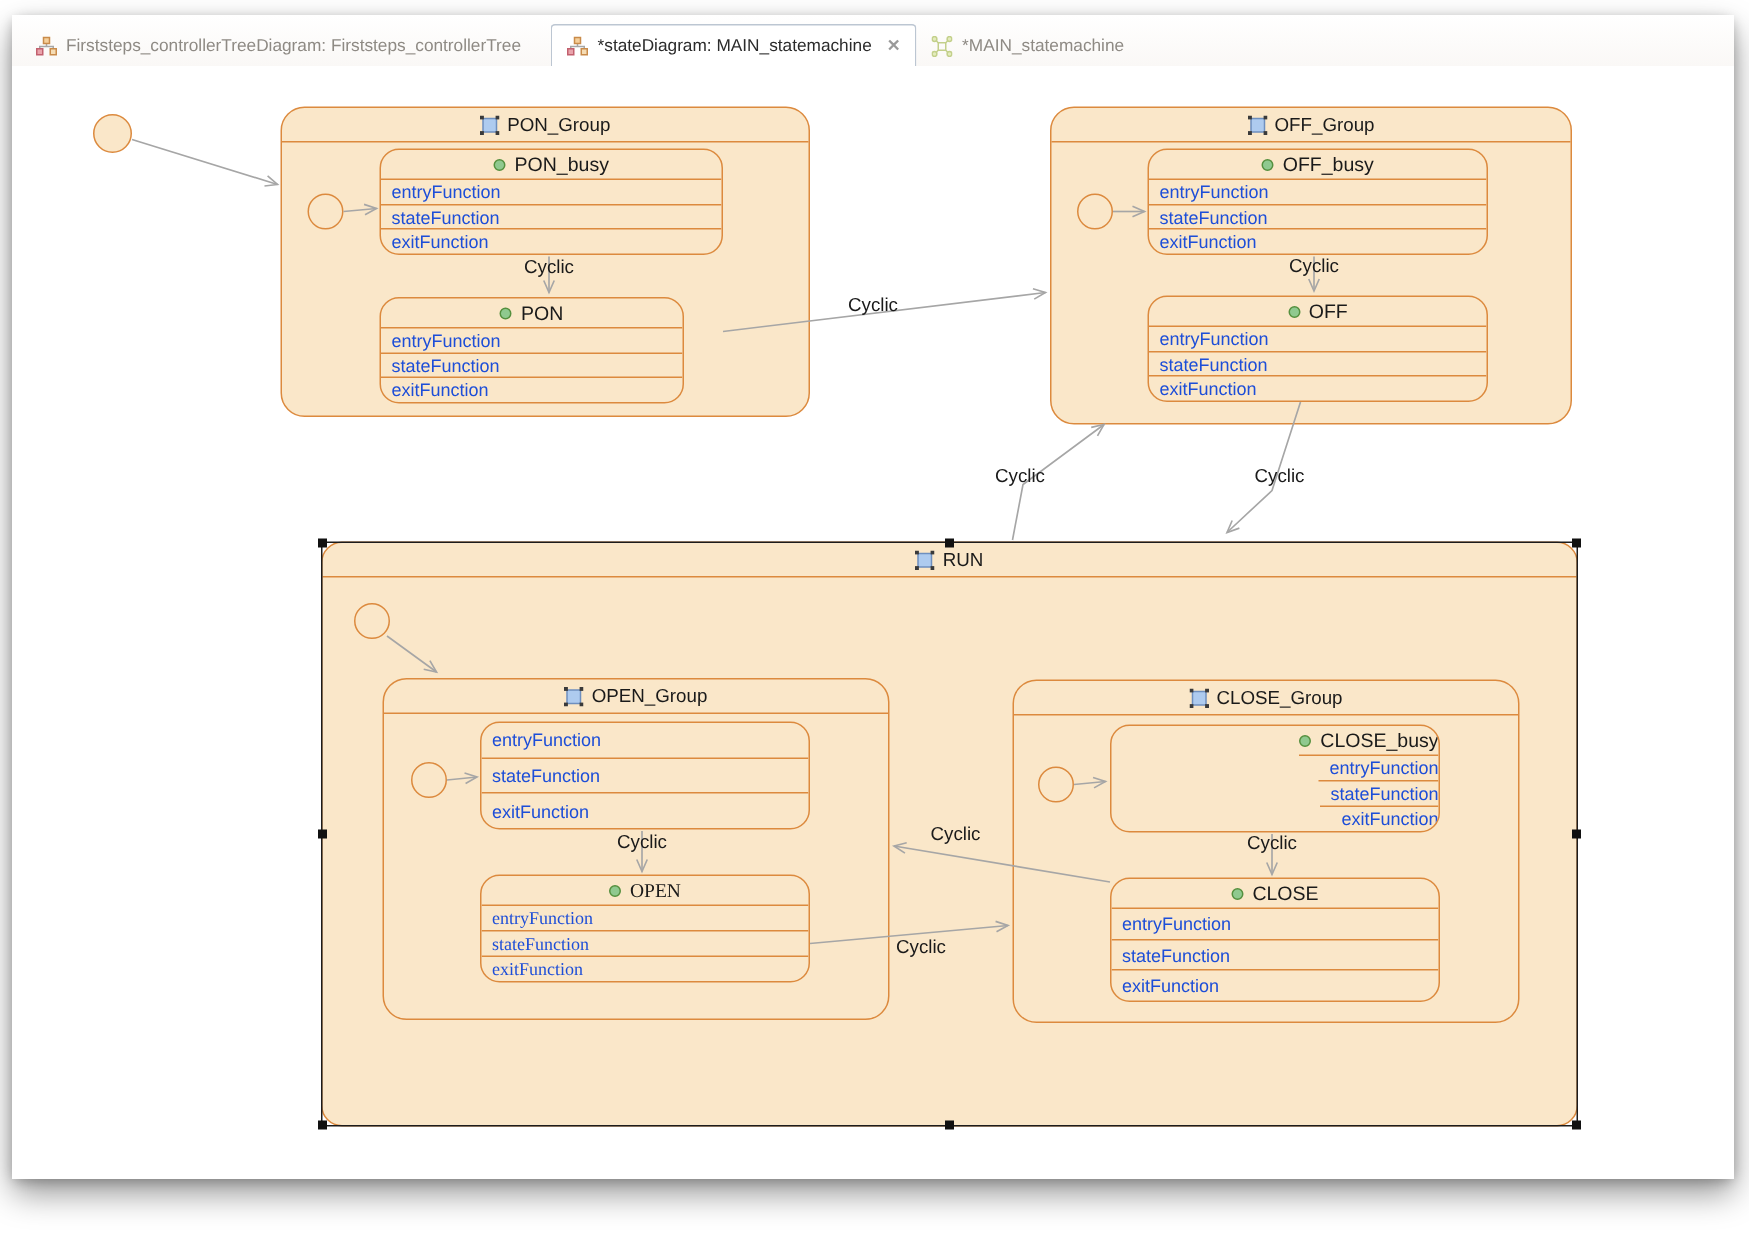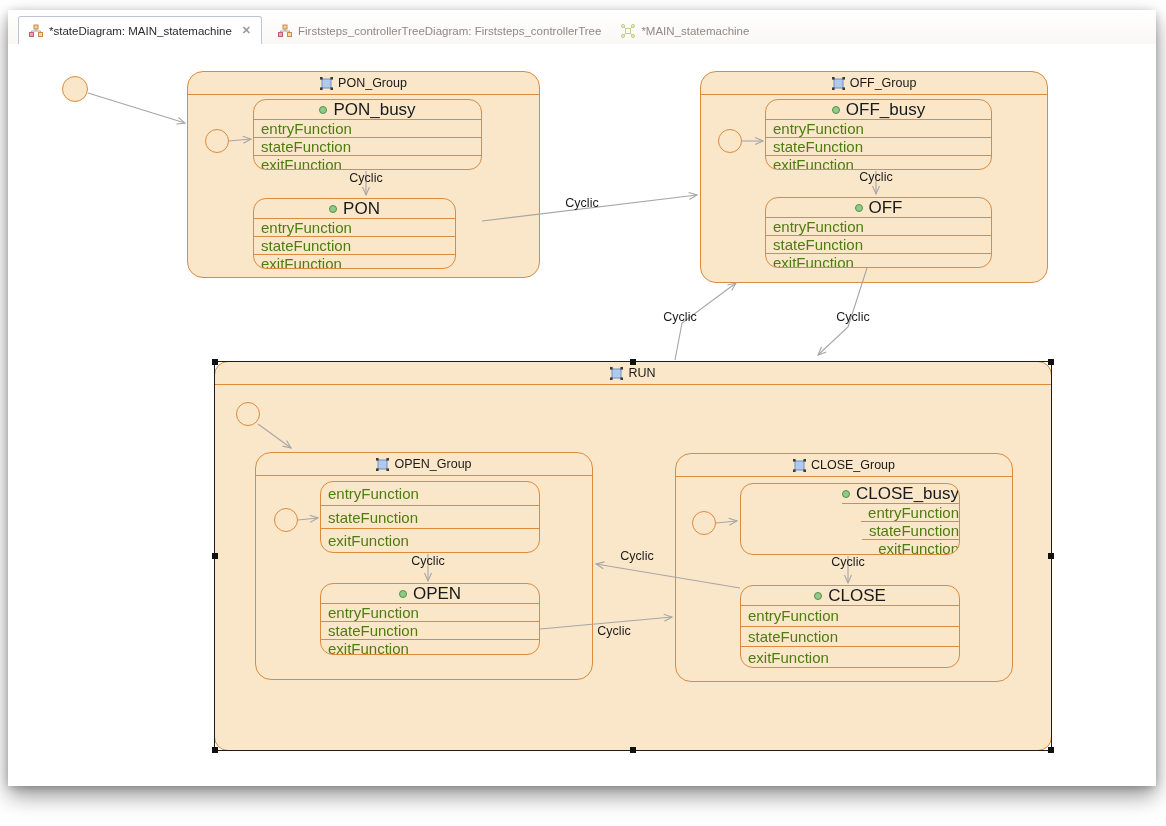--- a/index.html
+++ b/index.html
@@ -17,63 +17,63 @@
   .tab .close{font-size:11px;color:#9a9a9a;margin-left:4px;font-weight:bold;}
   .ticon{display:inline-flex;width:14px;height:14px;}
   
   .canvas{position:absolute;left:0;top:34px;width:1148px;height:742px;background:#ffffff;overflow:hidden;}
   .group{position:absolute;background:#fae7c9;border:1.4px solid #dc8a3e;border-radius:16px;box-sizing:border-box;}
   .group-header{height:22px;border-bottom:1px solid #dc8a3e;display:flex;align-items:center;
                 justify-content:center;gap:5px;font-size:12.5px;color:#1a1a1a;}
   .state{position:absolute;background:#fae7c9;border:1.4px solid #dc8a3e;border-radius:13px;
          box-sizing:border-box;display:flex;flex-direction:column;overflow:hidden;}
   .state-title{height:19px;min-height:19px;border-bottom:1px solid #dc8a3e;display:flex;align-items:center;
-               justify-content:center;gap:6px;font-size:17px;color:#1a1a1a;}
-  .fn{flex:1;display:flex;align-items:center;font-size:15px;color:#4d7c0f;padding-left:7px;
+               justify-content:center;gap:6px;font-size:13px;color:#1a1a1a;}
+  .fn{flex:1;display:flex;align-items:center;font-size:12px;color:#1d4ed8;padding-left:7px;
       border-bottom:1px solid #dc8a3e;}
   .fn.last{border-bottom:none;}
   .dot{width:8px;height:8px;border-radius:50%;background:#8fc98f;border:1px solid #55903f;box-sizing:border-box;}
   .init{position:absolute;border-radius:50%;background:#fae7c9;border:1.5px solid #dc8a3e;box-sizing:border-box;}
   .wires{position:absolute;left:0;top:0;pointer-events:none;}
   .tlabel-cyclic{position:absolute;transform:translate(-50%,-50%);font-size:12.5px;color:#1a1a1a;white-space:nowrap;}
   .sel-outline{position:absolute;border:1px solid #1c1c1c;box-sizing:border-box;background:transparent;}
   .handle{position:absolute;width:6px;height:6px;background:#111;}
   .h-nw{left:-3px;top:-3px}.h-n{left:calc(50% - 3px);top:-3px}.h-ne{right:-3px;top:-3px}
   .h-w{left:-3px;top:calc(50% - 3px)}.h-e{right:-3px;top:calc(50% - 3px)}
   .h-sw{left:-3px;bottom:-3px}.h-s{left:calc(50% - 3px);bottom:-3px}.h-se{right:-3px;bottom:-3px}
 </style>
 </head>
 <body>
 
 <div class="window">
 
   <div class="tabbar">
+    <div class="tab first">
+      <span class="ticon">
+        <svg width="14" height="14" viewBox="0 0 14 14">
+          <path d="M7,5 v2 M7,7 h-4.5 v1.5 M7,7 h4.5 v1.5" stroke="#a6a6a6" fill="none" stroke-width="1"></path>
+          <rect x="5" y="1" width="4" height="4" fill="#f5cf9a" stroke="#c98b4a"></rect>
+          <rect x="0.5" y="8.5" width="4" height="4" fill="#e9a3ab" stroke="#c2606e"></rect>
+          <rect x="9.5" y="8.5" width="4" height="4" fill="#f5dcb4" stroke="#c98b4a"></rect>
+        </svg>
+      </span>
+      <span class="tlabel">Firststeps_controllerTreeDiagram: Firststeps_controllerTree</span>
+    </div>
+
     <div class="tab active">
       <span class="ticon">
         <svg width="14" height="14" viewBox="0 0 14 14">
           <path d="M7,5 v2 M7,7 h-4.5 v1.5 M7,7 h4.5 v1.5" stroke="#a6a6a6" fill="none" stroke-width="1"></path>
           <rect x="5" y="1" width="4" height="4" fill="#f5cf9a" stroke="#c98b4a"></rect>
           <rect x="0.5" y="8.5" width="4" height="4" fill="#e9a3ab" stroke="#c2606e"></rect>
           <rect x="9.5" y="8.5" width="4" height="4" fill="#f5dcb4" stroke="#c98b4a"></rect>
         </svg>
       </span>
       <span class="tlabel">*stateDiagram: MAIN_statemachine</span>
       <span class="close">✕</span>
-    </div>
-
-    <div class="tab first">
-      <span class="ticon">
-        <svg width="14" height="14" viewBox="0 0 14 14">
-          <path d="M7,5 v2 M7,7 h-4.5 v1.5 M7,7 h4.5 v1.5" stroke="#a6a6a6" fill="none" stroke-width="1"></path>
-          <rect x="5" y="1" width="4" height="4" fill="#f5cf9a" stroke="#c98b4a"></rect>
-          <rect x="0.5" y="8.5" width="4" height="4" fill="#e9a3ab" stroke="#c2606e"></rect>
-          <rect x="9.5" y="8.5" width="4" height="4" fill="#f5dcb4" stroke="#c98b4a"></rect>
-        </svg>
-      </span>
-      <span class="tlabel">Firststeps_controllerTreeDiagram: Firststeps_controllerTree</span>
     </div>
 
     <div class="tab">
       <span class="ticon">
         <svg width="14" height="14" viewBox="0 0 14 14">
           <rect x="4.5" y="4.5" width="5" height="5" fill="none" stroke="#c3d08b" transform="rotate(0 7 7)"></rect>
           <path d="M4.5,4.5 L2.5,2.5 M9.5,4.5 L11.5,2.5 M4.5,9.5 L2.5,11.5 M9.5,9.5 L11.5,11.5" stroke="#c3d08b" fill="none"></path>
           <circle cx="2" cy="2" r="1.6" fill="#e4ecbc" stroke="#c3d08b"></circle>
           <circle cx="12" cy="2" r="1.6" fill="#e4ecbc" stroke="#c3d08b"></circle>
           <circle cx="2" cy="12" r="1.6" fill="#e4ecbc" stroke="#c3d08b"></circle>
@@ -207,21 +207,21 @@
       <div class="fn">stateFunction</div>
       <div class="fn last">exitFunction</div>
     </div>
 
     <div class="state" style="left:312px;top:437px;width:220px;height:72px;">
       <div class="fn">entryFunction</div>
       <div class="fn">stateFunction</div>
       <div class="fn last">exitFunction</div>
     </div>
 
-    <div class="state" style="left:312px;top:539px;width:220px;height:72px;">
+    <div class="state" style="left:312px;top:539px;width:220px;height:72px;font-family:Liberation Serif, serif;">
       <div class="state-title">
         <span class="dot"></span>
         <span>OPEN</span>
       </div>
       <div class="fn">entryFunction</div>
       <div class="fn">stateFunction</div>
       <div class="fn last">exitFunction</div>
     </div>
 
     <div class="state" style="left:732px;top:439px;width:220px;height:72px;align-items:flex-end;">

